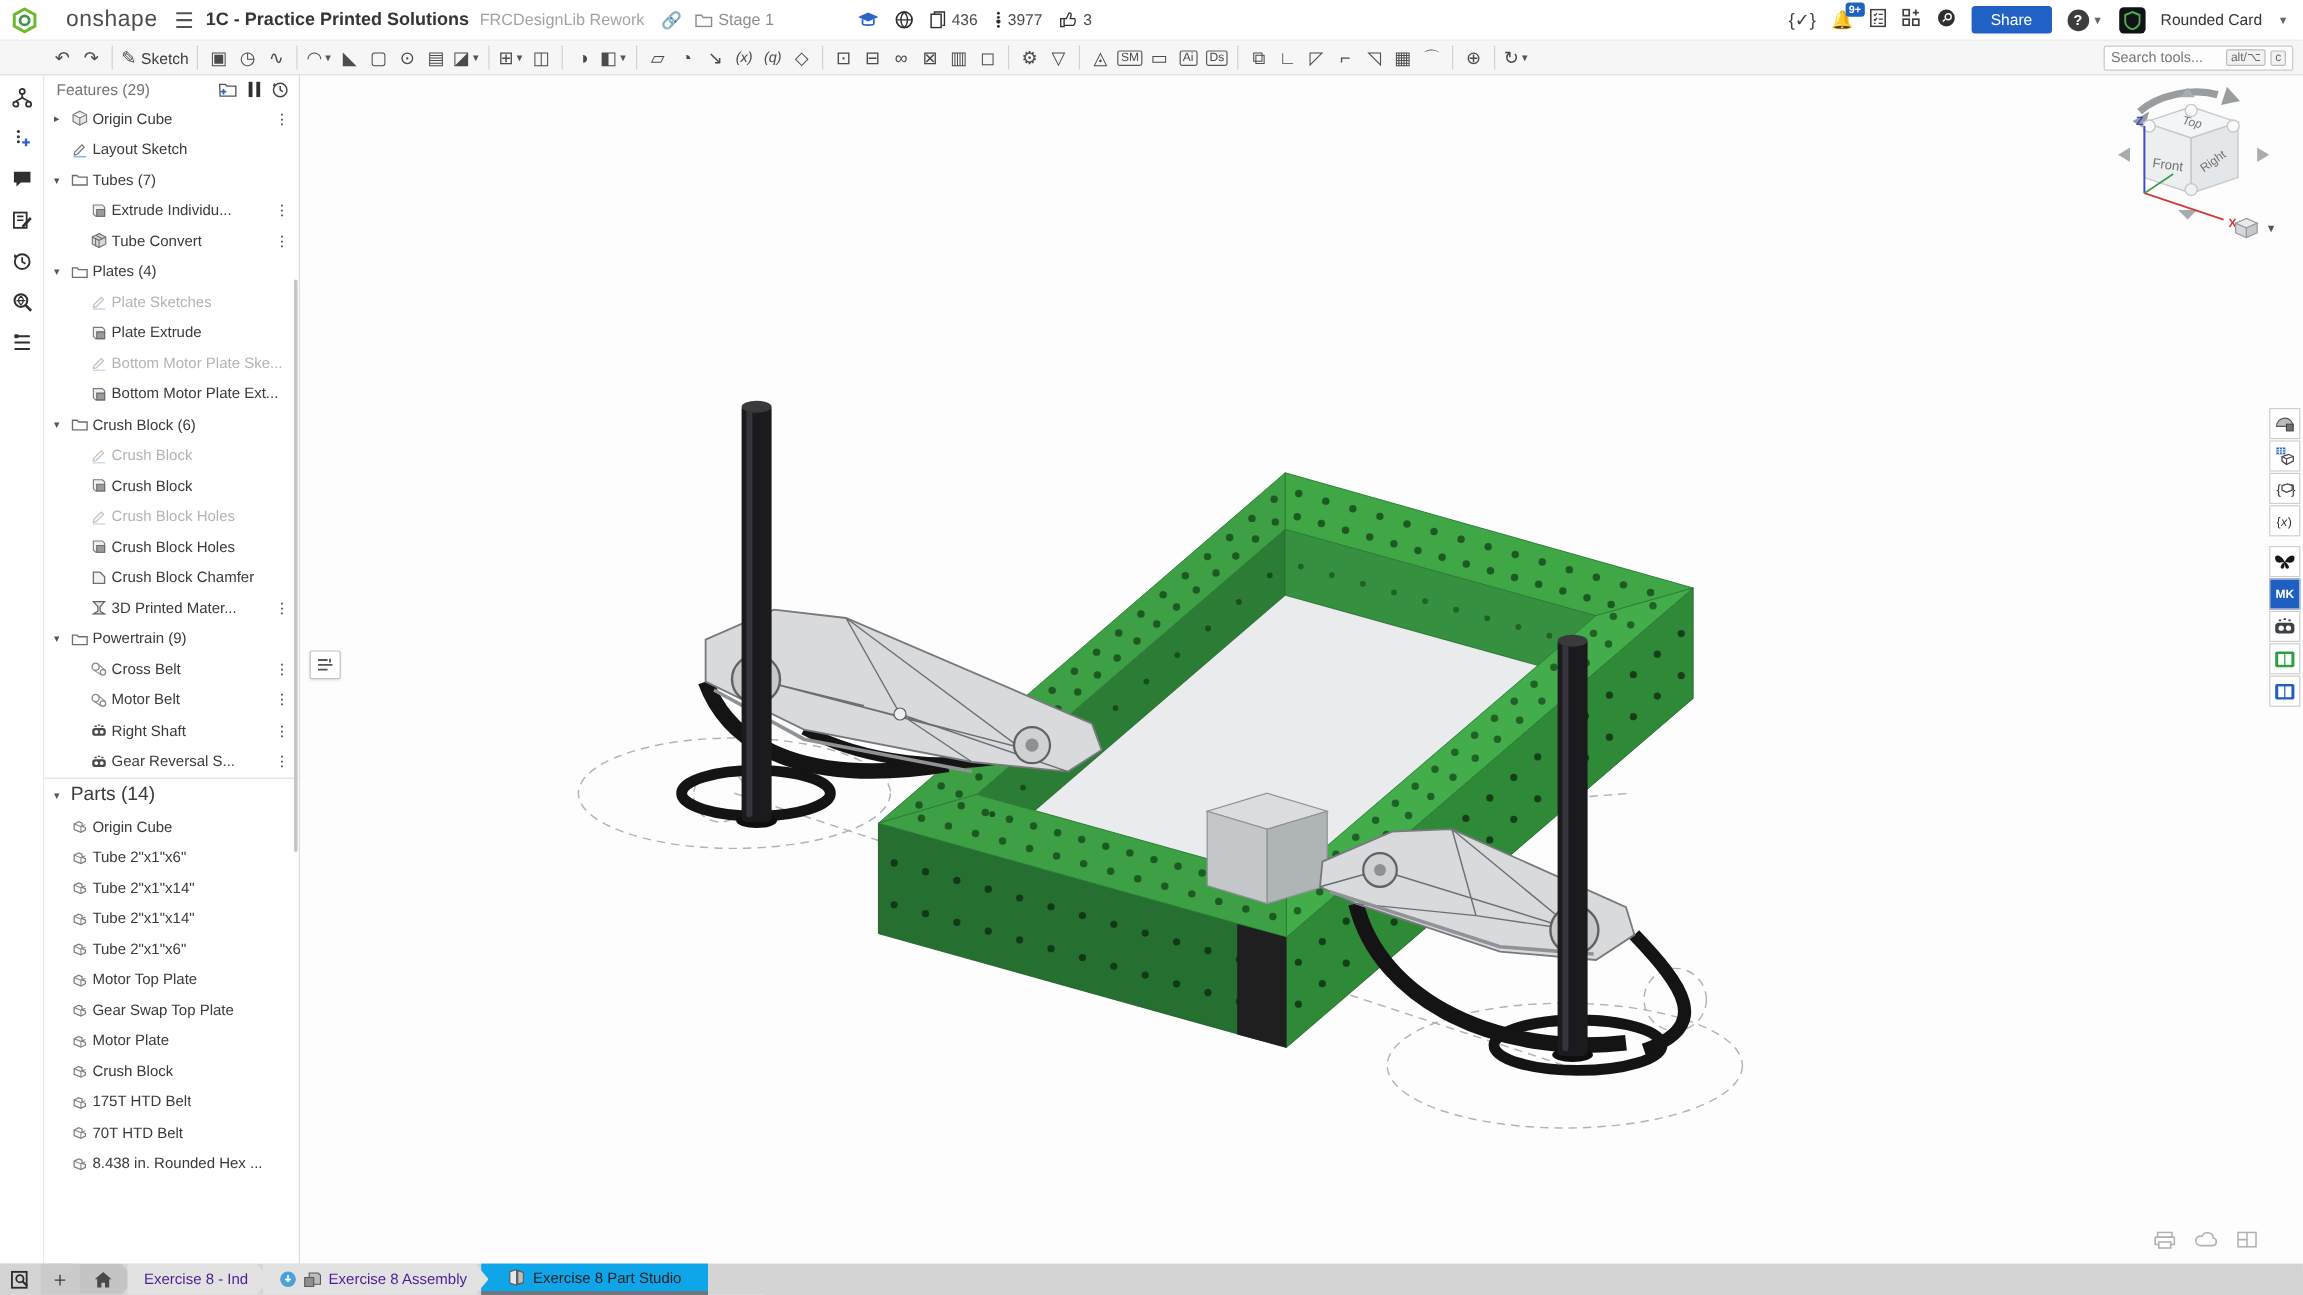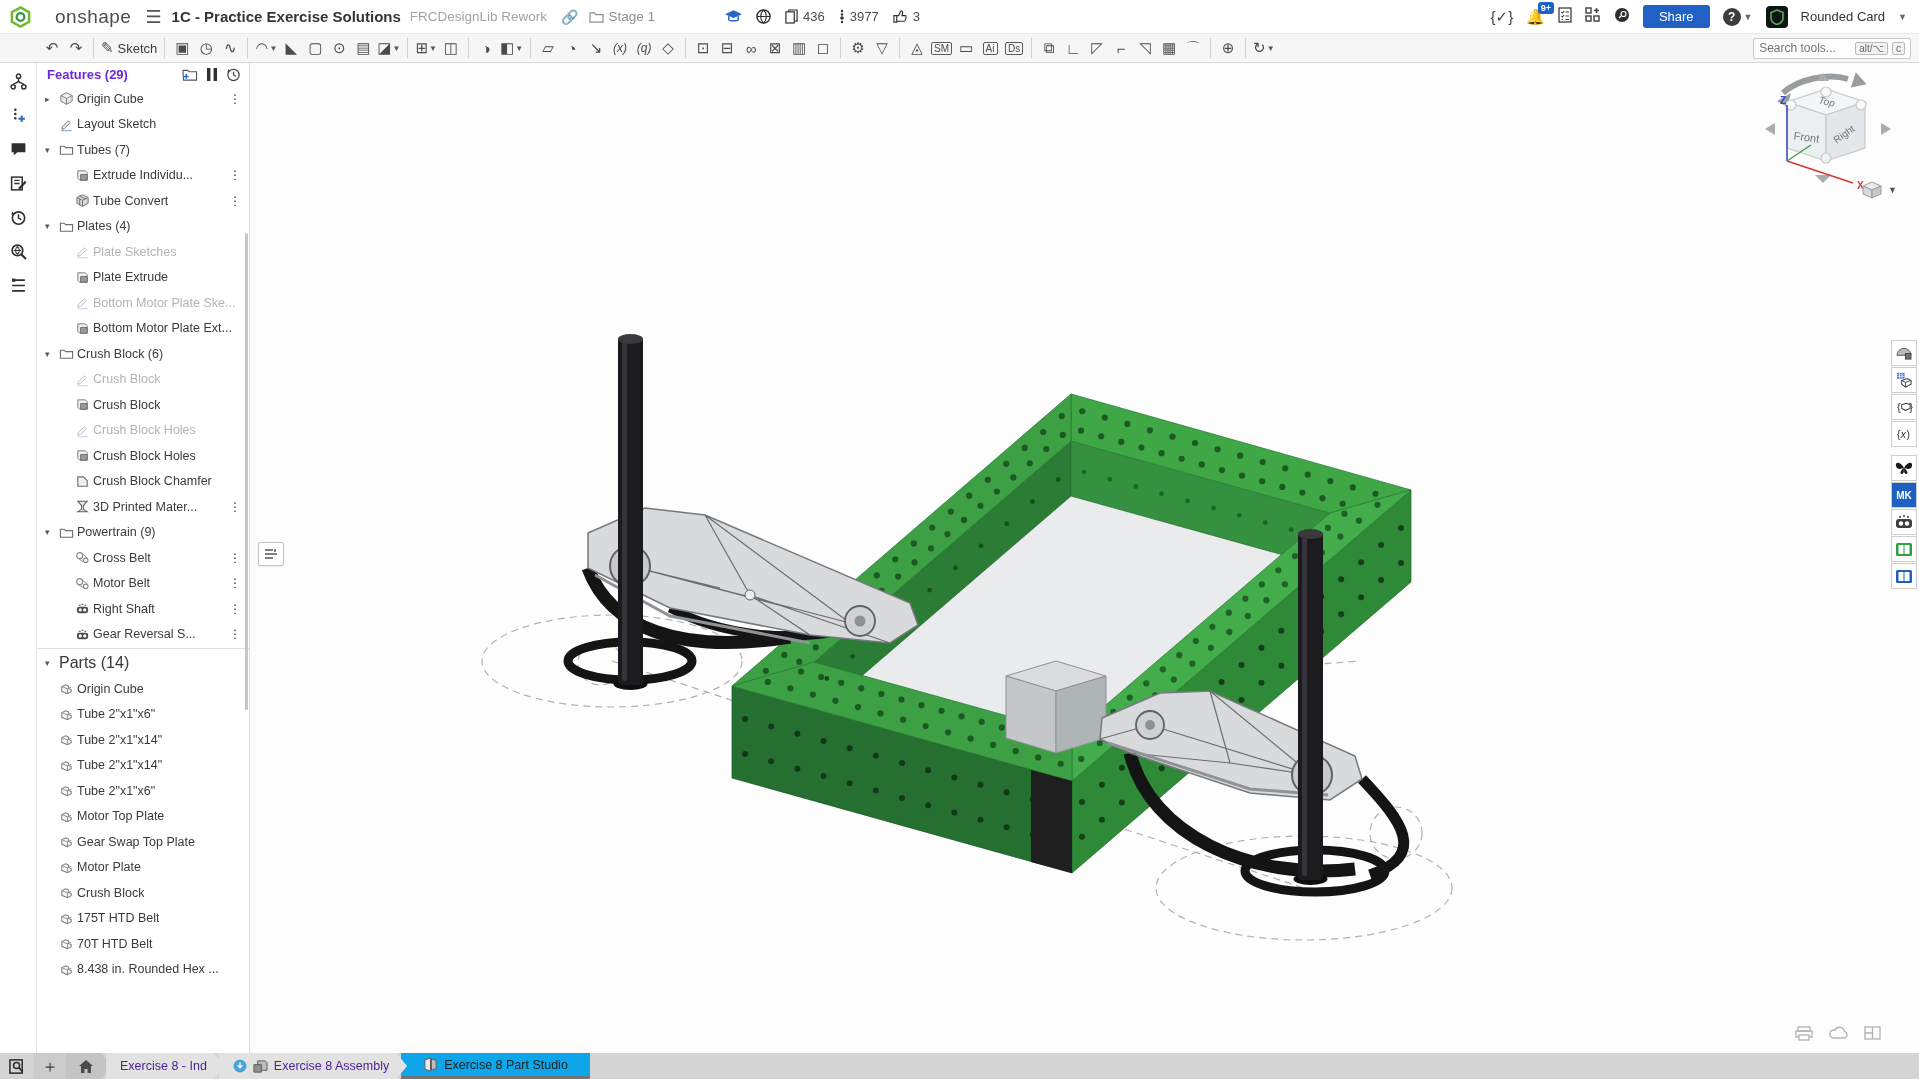--- a/index.html
+++ b/index.html
@@ -58,21 +58,21 @@
 
   
   #panel { position:absolute; left:37px; top:63px; width:213px; bottom:26px; background:#fff;
     border-right:1px solid #dcdcdc; overflow:hidden; }
   #filter-row { display:flex; align-items:center; gap:6px; padding:10px 8px 6px 8px; }
   #filter-input { flex:1; height:24px; border:1px solid #c9c9c9; border-radius:3px;
     font-size:12px; font-style:italic; color:#555; padding:0 6px;
     font-family:"Liberation Sans",sans-serif; }
   #filter-input::placeholder { color:#9a9a9a; }
   #feat-header { display:flex; align-items:center; padding:4px 8px 4px 10px; }
-  #feat-header .hdr-label { font-size:13px; color:#6d28d9;font-weight:bold; }
+  #feat-header .hdr-label { font-size:13px; color:#737373; }
   #feat-header .hdr-icons { margin-left:auto; display:flex; gap:9px; align-items:center; }
   .tree { font-size:12.5px; color:#3a3a3a; }
   .trow { display:flex; align-items:center; height:25.5px; padding-left:8px; cursor:pointer;
     position:relative; }
   .trow .exp { width:14px; font-size:9px; color:#555; flex:none; }
   .trow .ticon { width:18px; flex:none; display:flex; align-items:center; }
   .trow .tlabel { white-space:nowrap; overflow:hidden; text-overflow:ellipsis; }
   .trow .dots { margin-left:auto; padding-right:8px; color:#2b2b2b; font-size:12px; letter-spacing:0; }
   .trow.ind1 { padding-left:24px; }
   .trow.disabled, .trow.disabled .tlabel { color:#b4b4b4; }
@@ -166,21 +166,21 @@
 
 <div id="topbar">
   <div class="logo-wrap">
     <svg width="21" height="22" viewBox="0 0 22 22">
       <path d="M11 1 L20 6 L20 16 L11 21 L2 16 L2 6 Z" fill="none" stroke="#6fb92c" stroke-width="2.6"></path>
       <circle cx="11" cy="11" r="4" fill="none" stroke="#3c9447" stroke-width="2.4"></circle>
     </svg>
     <span class="wordmark">onshape</span>
   </div>
   <span class="hamburger">☰</span>
-  <span class="doc-title">1C - Practice Exercise Solutions</span>
+  <span class="doc-title">1C - Practice Printed Solutions</span>
   <span class="doc-sub">FRCDesignLib Rework</span>
   <span class="link-ico">🔗</span>
   <div class="ws-wrap">
     <svg width="15" height="13" viewBox="0 0 16 14">
         <path d="M1 3 h5 l1.5 2 h7.5 v8 h-14 z" fill="none" stroke="#8d8d8d" stroke-width="1.3"></path>
       </svg>
     <span>Stage 1</span>
   </div>
   <div class="stats">
     <span class="stat grad">

